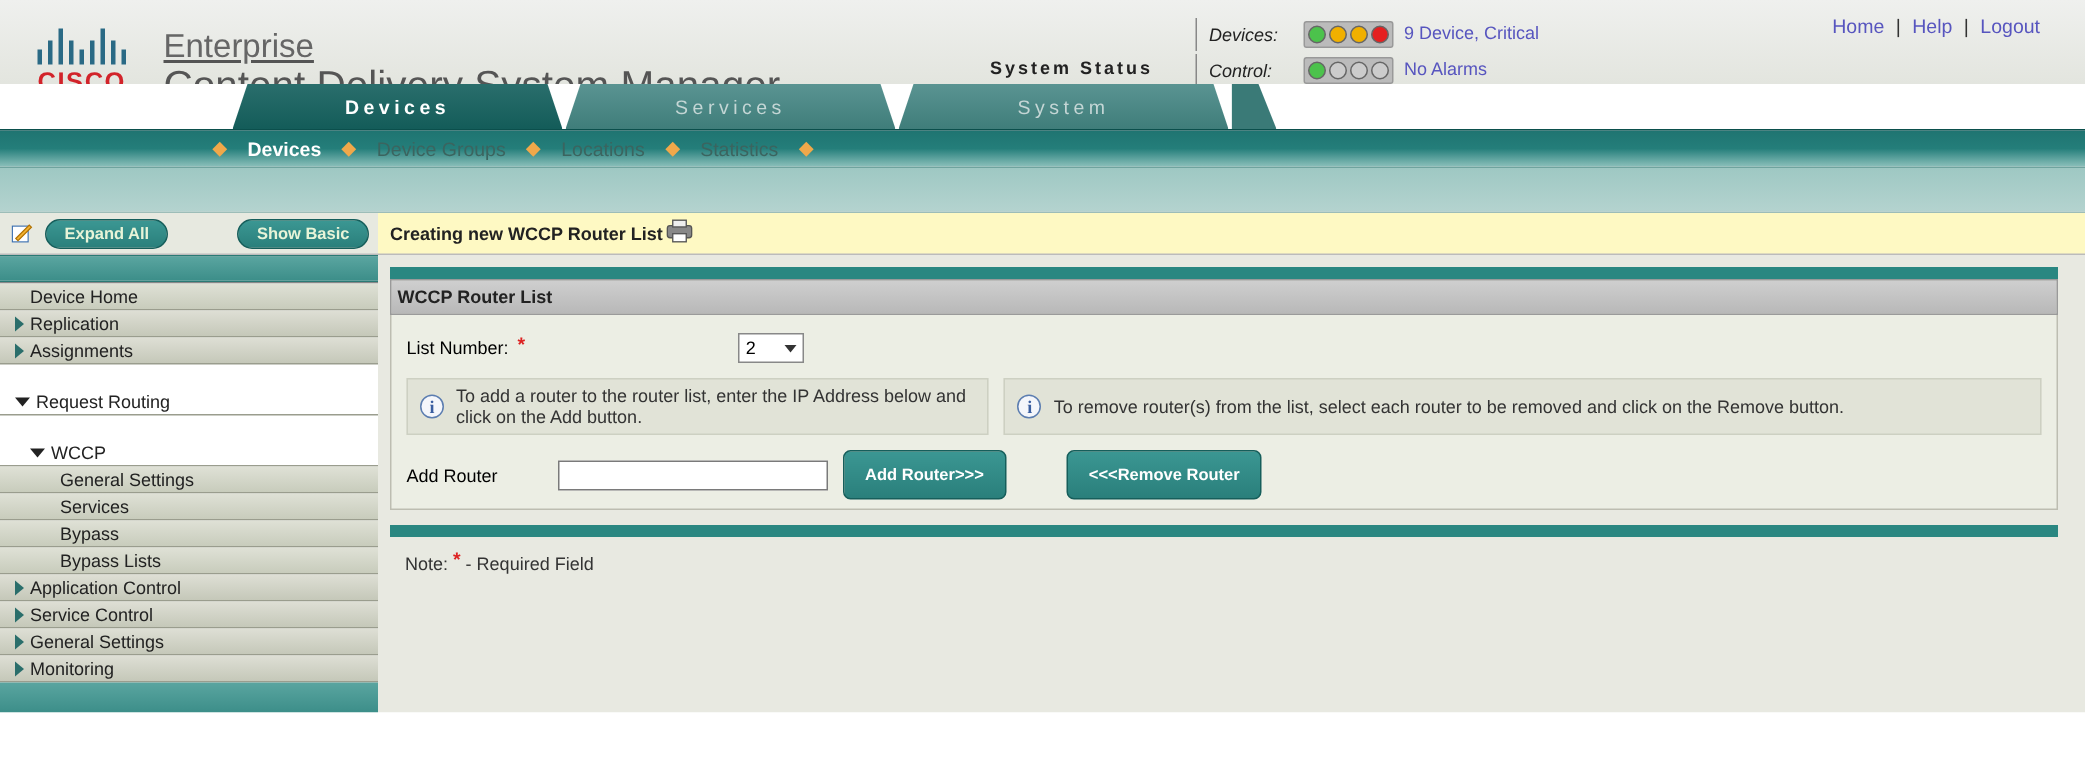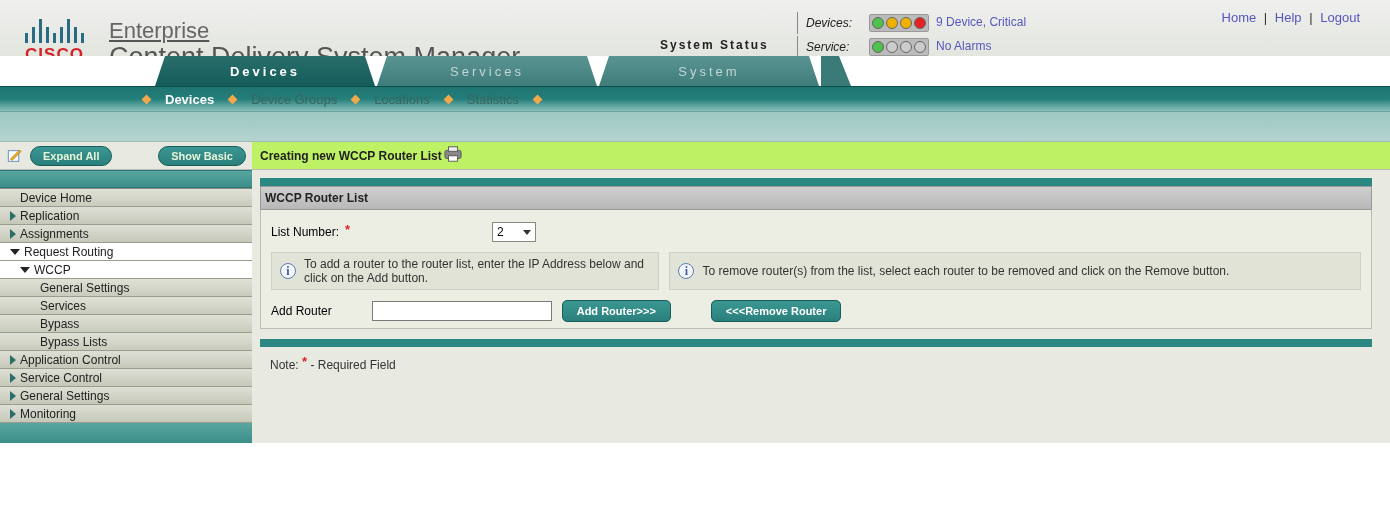--- a/index.html
+++ b/index.html
@@ -126,30 +126,30 @@
     .sb-list { border-top:1px solid #888;}
     .sb-item {
       display:flex; align-items:center; gap:4px;
       height:18px; padding:0 4px 0 18px;
       background: linear-gradient(to bottom,#dfe1d6,#c8ccbc);
       border-bottom:1px solid #9a9d8e; font-size:12px; color:#222; cursor:pointer;
     }
     .sb-item.l1 { padding-left:10px; background:linear-gradient(to bottom,#dedfd5,#c5c8b9);}
     .sb-item.l2 { padding-left:20px;}
     .sb-item.l3 { padding-left:40px;}
-    .sb-item.sel { background:#fff;}
+    .sb-item.sel { background:#fff;margin-top:16px;}
     .tri { width:0;height:0;border-top:5px solid transparent;border-bottom:5px solid transparent;border-left:6px solid #2a6e6b; display:inline-block;}
     .tri.down { border-left:5px solid transparent; border-right:5px solid transparent; border-top:6px solid #222; border-bottom:none; width:0; height:0;}
     .sb-footer { height:20px; background: linear-gradient(to bottom,#5aa5a0,#3c8e89);}
 
     
     .main { flex:1; background:#e8e9e1;}
     .main-title-row {
       height:28px; display:flex; align-items:center; gap:0;
-      padding-left:8px; background:#bef264; border-bottom:1px solid #bbb;
+      padding-left:8px; background:#fef9c3; border-bottom:1px solid #bbb;
       font-weight:bold; color:#222;
     }
     .printer-icon svg { width:22px; height:18px; }
     .main-pad { padding: 8px 18px 8px 8px;}
     .teal-bar { height:8px; background:#2a8781;}
     .panel-title {
       background: linear-gradient(to bottom,#cfcfcf,#b8b8b8); 
       font-weight:bold; padding:4px; border:1px solid #9a9a9a; color:#222;
     }
     .panel-body { background:#eceee4; border:1px solid #bdbdb1; border-top:none; padding:12px 10px 6px 10px;}
@@ -168,21 +168,21 @@
     }
     .info-icon {
       width:16px;height:16px;border-radius:8px;border:1px solid #5b7db0;
       display:inline-flex;align-items:center;justify-content:center;
       font-family: Georgia, serif; font-weight:bold; color:#3a5ea0; background:#f4f6fb; flex-shrink:0;
     }
     .add-row { display:flex; align-items:center; gap:10px; margin-top:10px;}
     .text-input {
       width:180px; height:20px; border:1px solid #7a7a7a; background:#fff; padding:0 4px;
     }
-    .pill.lg { border-radius:5px; height:22px; padding:0 14px; color:#fff;}
+    .pill.lg { border-radius:5px; height:33px; padding:0 14px; color:#fff;}
 
     .note-row { padding: 10px 10px; color:#333; font-size:12px;}
   </style>
 </head>
 <body>
 
 <div class="header">
   <div class="logo">
     <div class="logo-bars">
       <span style="height:10px"></span>
@@ -213,21 +213,21 @@
           <span class="status-lights">
             <span class="light l-green"></span>
                 <span class="light l-yellow"></span>
                 <span class="light l-yellow"></span>
                 <span class="light l-red"></span>
           </span>
           <a class="status-link">9 Device, Critical</a>
         </td>
       </tr>
       <tr>
-        <td>Service:</td>
+        <td>Control:</td>
         <td>
           <span class="status-lights">
             <span class="light l-green"></span>
                 <span class="light l-grey"></span>
                 <span class="light l-grey"></span>
                 <span class="light l-grey"></span>
           </span>
           <a class="status-link">No Alarms</a>
         </td>
       </tr>

